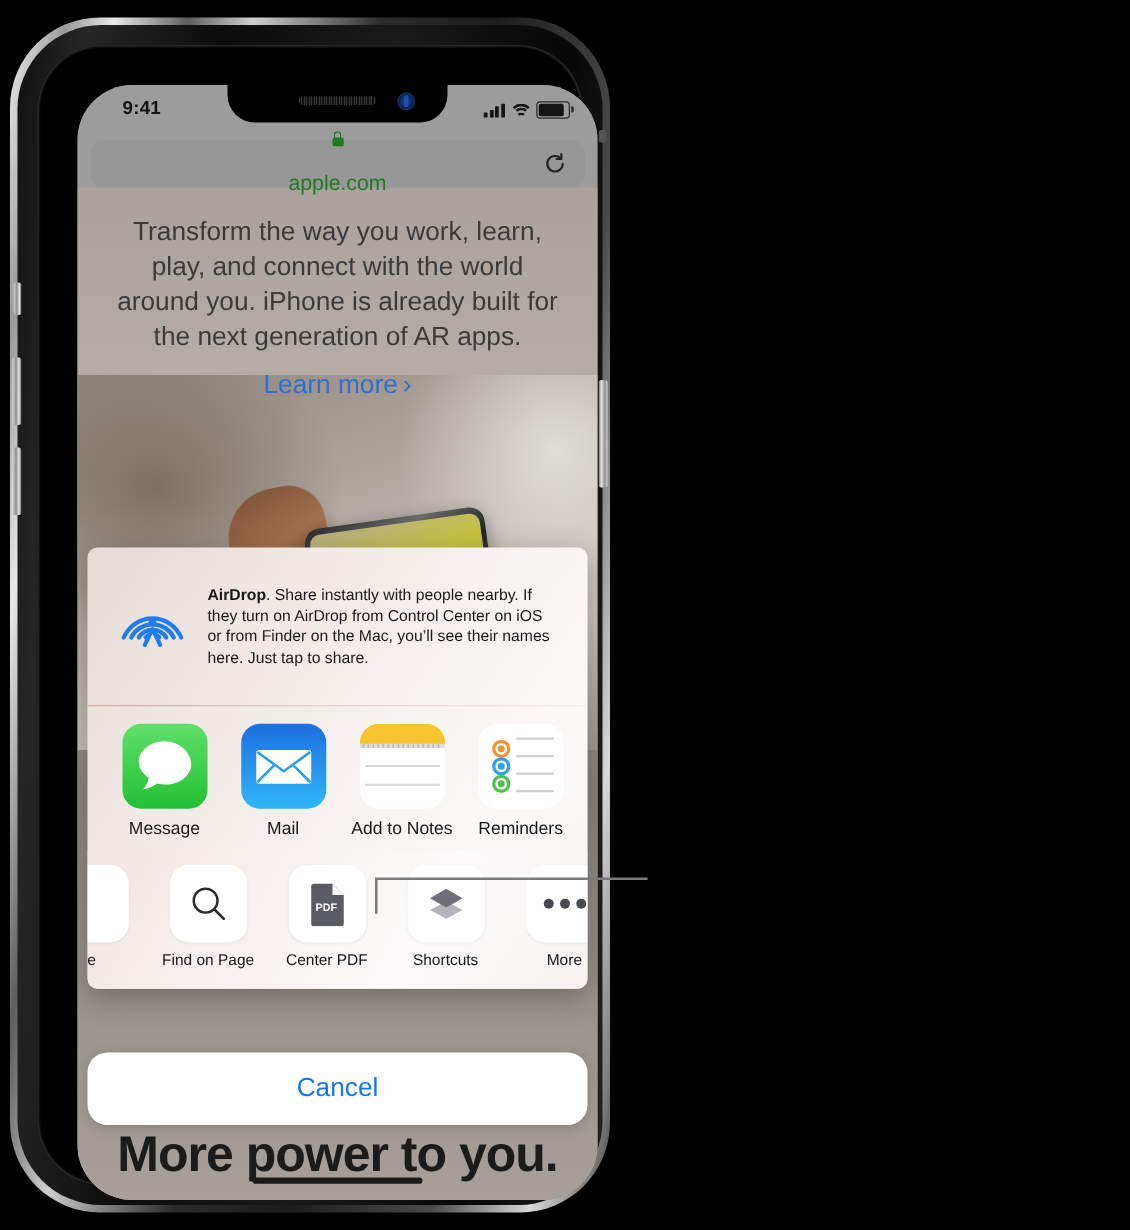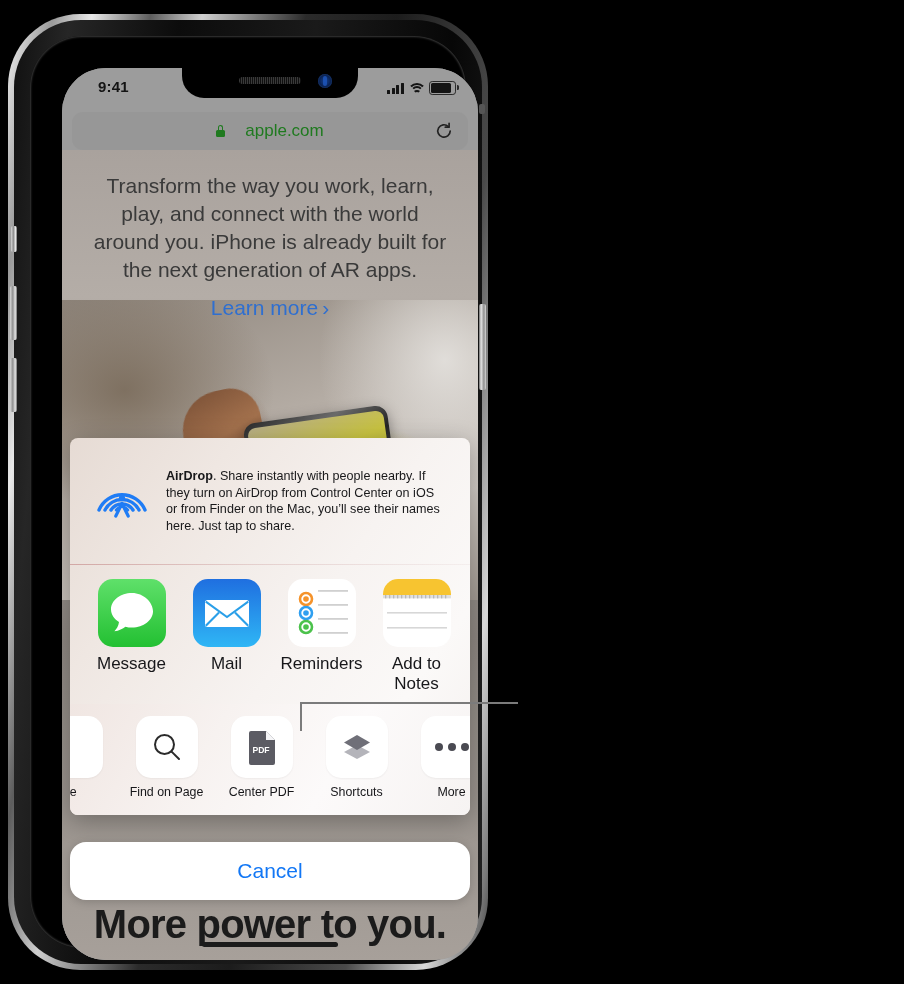--- a/index.html
+++ b/index.html
@@ -50,21 +50,21 @@
   .wifi .w1{top:0;width:15px;height:15px;}
   .wifi .w2{top:3.5px;width:9px;height:9px;}
   .wifi .w3{top:7px;width:4px;height:4px;border-width:2.2px;}
   .batt{position:relative;width:25px;height:12px;border:1.4px solid #2a2a2a;border-radius:3.2px;}
   .batt::after{content:"";position:absolute;right:-3.6px;top:3.4px;width:2px;height:5px;background:#2a2a2a;border-radius:0 1.5px 1.5px 0;}
   .batt i{position:absolute;left:1.4px;top:1.4px;bottom:1.4px;width:19.6px;background:#141414;border-radius:1.6px;display:block;}
 
   
   .urlbar{position:absolute;top:44px;left:10px;right:10px;height:38px;border-radius:11px;background:rgba(150,150,150,.75);
     display:flex;align-items:center;justify-content:center;z-index:25;}
-  .urlbar .u-text{display:flex;align-items:center;gap:20px;font-size:17px;color:#1f7a1f;}
+  .urlbar .u-text{display:flex;align-items:center;gap:20px;font-size:17px;color:#1f7a1f;flex-direction:column;}
   .lock{width:9px;height:12px;position:relative;display:inline-block;}
   .lock::before{content:"";position:absolute;left:0;bottom:0;width:9px;height:7px;background:#1f7a1f;border-radius:1.5px;}
   .lock::after{content:"";position:absolute;left:1.8px;top:0;width:5.4px;height:6px;border:1.6px solid #1f7a1f;
     border-bottom:none;border-radius:3px 3px 0 0;box-sizing:border-box;}
   .reload{position:absolute;right:14px;top:50%;transform:translateY(-50%);width:20px;height:20px;}
 
   
   .hero{position:absolute;top:82px;left:0;right:0;bottom:0;overflow:hidden;
     background:linear-gradient(180deg,#a9a29d 0%,#b4ada7 18%,#9c9690 40%,#8d8781 60%,#a7a09a 100%);}
   .photo{position:absolute;left:0;right:0;top:150px;height:300px;
@@ -93,21 +93,21 @@
     box-shadow:0 6px 24px rgba(0,0,0,.28);}
   .airdrop{display:flex;align-items:flex-start;gap:14px;padding:26px 22px 30px 22px;}
   .ad-icon{flex:0 0 auto;width:60px;height:60px;position:relative;margin-top:2px;}
   .ad-text{font-size:12.6px;line-height:16.6px;color:#18181a;padding-top:4px;}
   .ad-text b{font-weight:bold;}
   .sheet-div{height:1px;background:linear-gradient(90deg,rgba(190,120,120,.55),rgba(200,150,150,.35) 45%,rgba(220,200,200,.2));}
 
   .apps-row{display:flex;gap:0;padding:14px 0 10px 14px;overflow:hidden;}
   .app{flex:0 0 95px;text-align:center;}
   .app .ico{width:68px;height:68px;border-radius:15px;margin:0 auto 7px auto;position:relative;overflow:hidden;}
-  .app .lbl{font-size:17px;color:#17171a;}
+  .app .lbl{font-size:14px;color:#17171a;}
 
   .acts-wrap{position:relative;overflow:hidden;padding:12px 0 16px 0;
     background:linear-gradient(120deg,#f0e6e2 0%,#f7f2f0 35%,#fcfafa 65%,#f6f3f2 100%);}
   .acts-row{display:flex;align-items:flex-start;margin-left:-46px;}
   .act{flex:0 0 95px;text-align:center;}
   .act .ico{width:62px;height:62px;border-radius:15px;margin:0 auto 7px auto;background:#fff;
     display:flex;align-items:center;justify-content:center;box-shadow:0 1px 2px rgba(0,0,0,.05);}
   .act .lbl{font-size:12.4px;color:#17171a;white-space:nowrap;}
 
   .cancel{position:absolute;left:8px;right:8px;bottom:60px;height:58px;border-radius:16px;background:#fff;
@@ -230,38 +230,20 @@
 
               <div class="app">
                 <div class="ico" style="background:linear-gradient(180deg,#1f6fe0,#2fb6f5);">
                   <svg width="68" height="68" viewBox="0 0 68 68">
                     <rect x="12" y="21" width="44" height="27" rx="2.5" fill="#fff"></rect>
                     <path d="M12.8 22.6 L34 38 L55.2 22.6" fill="none" stroke="#2a9fe8" stroke-width="2.1"></path>
                     <path d="M12.8 46.8 L26 33.5 M55.2 46.8 L42 33.5" fill="none" stroke="#2a9fe8" stroke-width="2.1"></path>
                   </svg>
                 </div>
                 <div class="lbl">Mail</div>
-              </div>
-
-              <div class="app">
-                <div class="ico" style="background:#fff;">
-                  <svg width="68" height="68" viewBox="0 0 68 68">
-                    <circle cx="18" cy="20" r="6" fill="none" stroke="#f5932b" stroke-width="2.6"></circle>
-                    <circle cx="18" cy="20" r="2.8" fill="#f5932b"></circle>
-                    <circle cx="18" cy="34" r="6" fill="none" stroke="#2f9ff0" stroke-width="2.6"></circle>
-                    <circle cx="18" cy="34" r="2.8" fill="#2f9ff0"></circle>
-                    <circle cx="18" cy="48" r="6" fill="none" stroke="#4cc24c" stroke-width="2.6"></circle>
-                    <circle cx="18" cy="48" r="2.8" fill="#4cc24c"></circle>
-                    <rect x="30" y="11" width="30" height="1.8" fill="#d0d0d0"></rect>
-                    <rect x="30" y="25" width="30" height="1.8" fill="#d0d0d0"></rect>
-                    <rect x="30" y="39" width="30" height="1.8" fill="#d0d0d0"></rect>
-                    <rect x="30" y="53" width="30" height="1.8" fill="#d0d0d0"></rect>
-                  </svg>
-                </div>
-                <div class="lbl">Reminders</div>
               </div>
 
               <div class="app">
                 <div class="ico" style="background:#fff;">
                   <svg width="68" height="68" viewBox="0 0 68 68">
                     <rect x="0" y="0" width="68" height="18" fill="#f7c430"></rect>
                     <rect x="0" y="16" width="68" height="3.4" fill="#e0e0e0"></rect>
                     <g fill="#b9b9b9">
                       <rect x="2" y="16" width="1.3" height="3.4"></rect>
                         <rect x="6" y="16" width="1.3" height="3.4"></rect>
@@ -281,20 +263,38 @@
                         <rect x="62" y="16" width="1.3" height="3.4"></rect>
                     </g>
                     <rect x="4" y="33" width="60" height="1.6" fill="#d7d7d7"></rect>
                     <rect x="4" y="48" width="60" height="1.6" fill="#d7d7d7"></rect>
                   </svg>
                 </div>
                 <div class="lbl">Add to Notes</div>
               </div>
 
               <div class="app">
+                <div class="ico" style="background:#fff;">
+                  <svg width="68" height="68" viewBox="0 0 68 68">
+                    <circle cx="18" cy="20" r="6" fill="none" stroke="#f5932b" stroke-width="2.6"></circle>
+                    <circle cx="18" cy="20" r="2.8" fill="#f5932b"></circle>
+                    <circle cx="18" cy="34" r="6" fill="none" stroke="#2f9ff0" stroke-width="2.6"></circle>
+                    <circle cx="18" cy="34" r="2.8" fill="#2f9ff0"></circle>
+                    <circle cx="18" cy="48" r="6" fill="none" stroke="#4cc24c" stroke-width="2.6"></circle>
+                    <circle cx="18" cy="48" r="2.8" fill="#4cc24c"></circle>
+                    <rect x="30" y="11" width="30" height="1.8" fill="#d0d0d0"></rect>
+                    <rect x="30" y="25" width="30" height="1.8" fill="#d0d0d0"></rect>
+                    <rect x="30" y="39" width="30" height="1.8" fill="#d0d0d0"></rect>
+                    <rect x="30" y="53" width="30" height="1.8" fill="#d0d0d0"></rect>
+                  </svg>
+                </div>
+                <div class="lbl">Reminders</div>
+              </div>
+
+              <div class="app">
 
                 <div class="lbl">S</div>
               </div>
 
             </div>
 
             <div class="acts-wrap">
               <div class="acts-row">
 
                 <div class="act">

